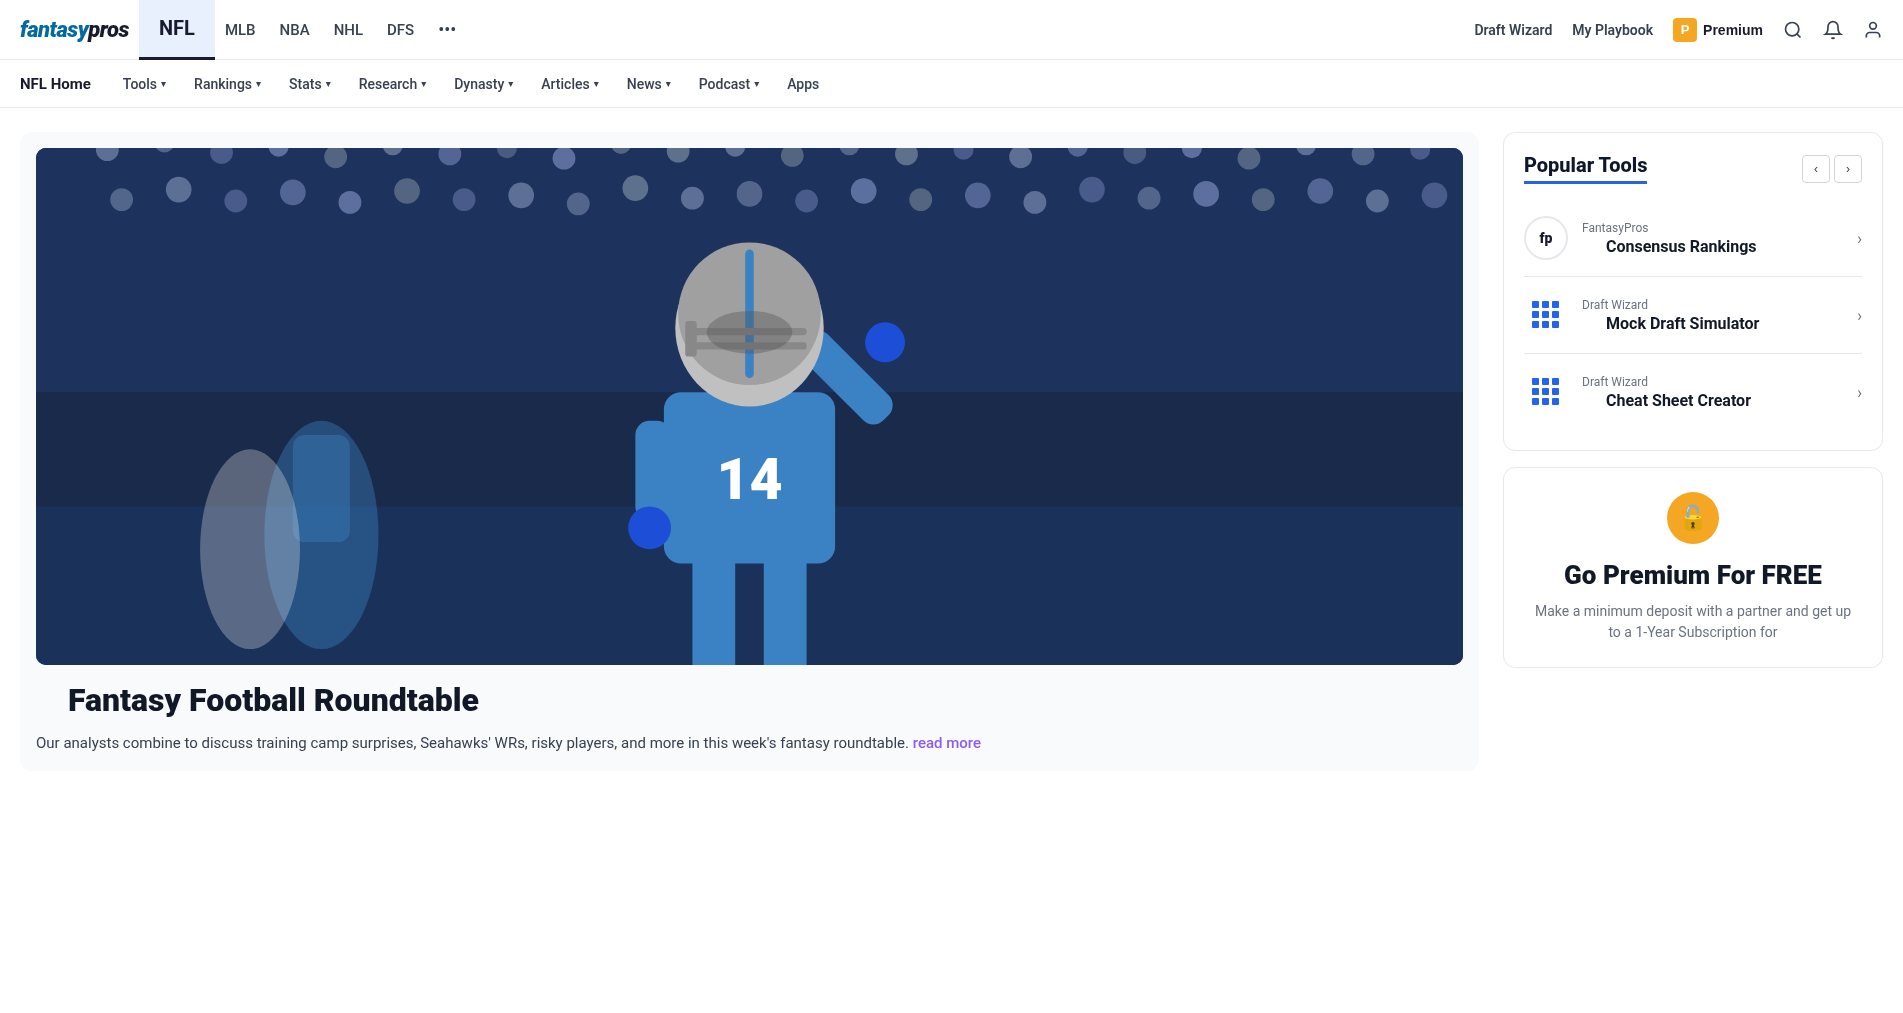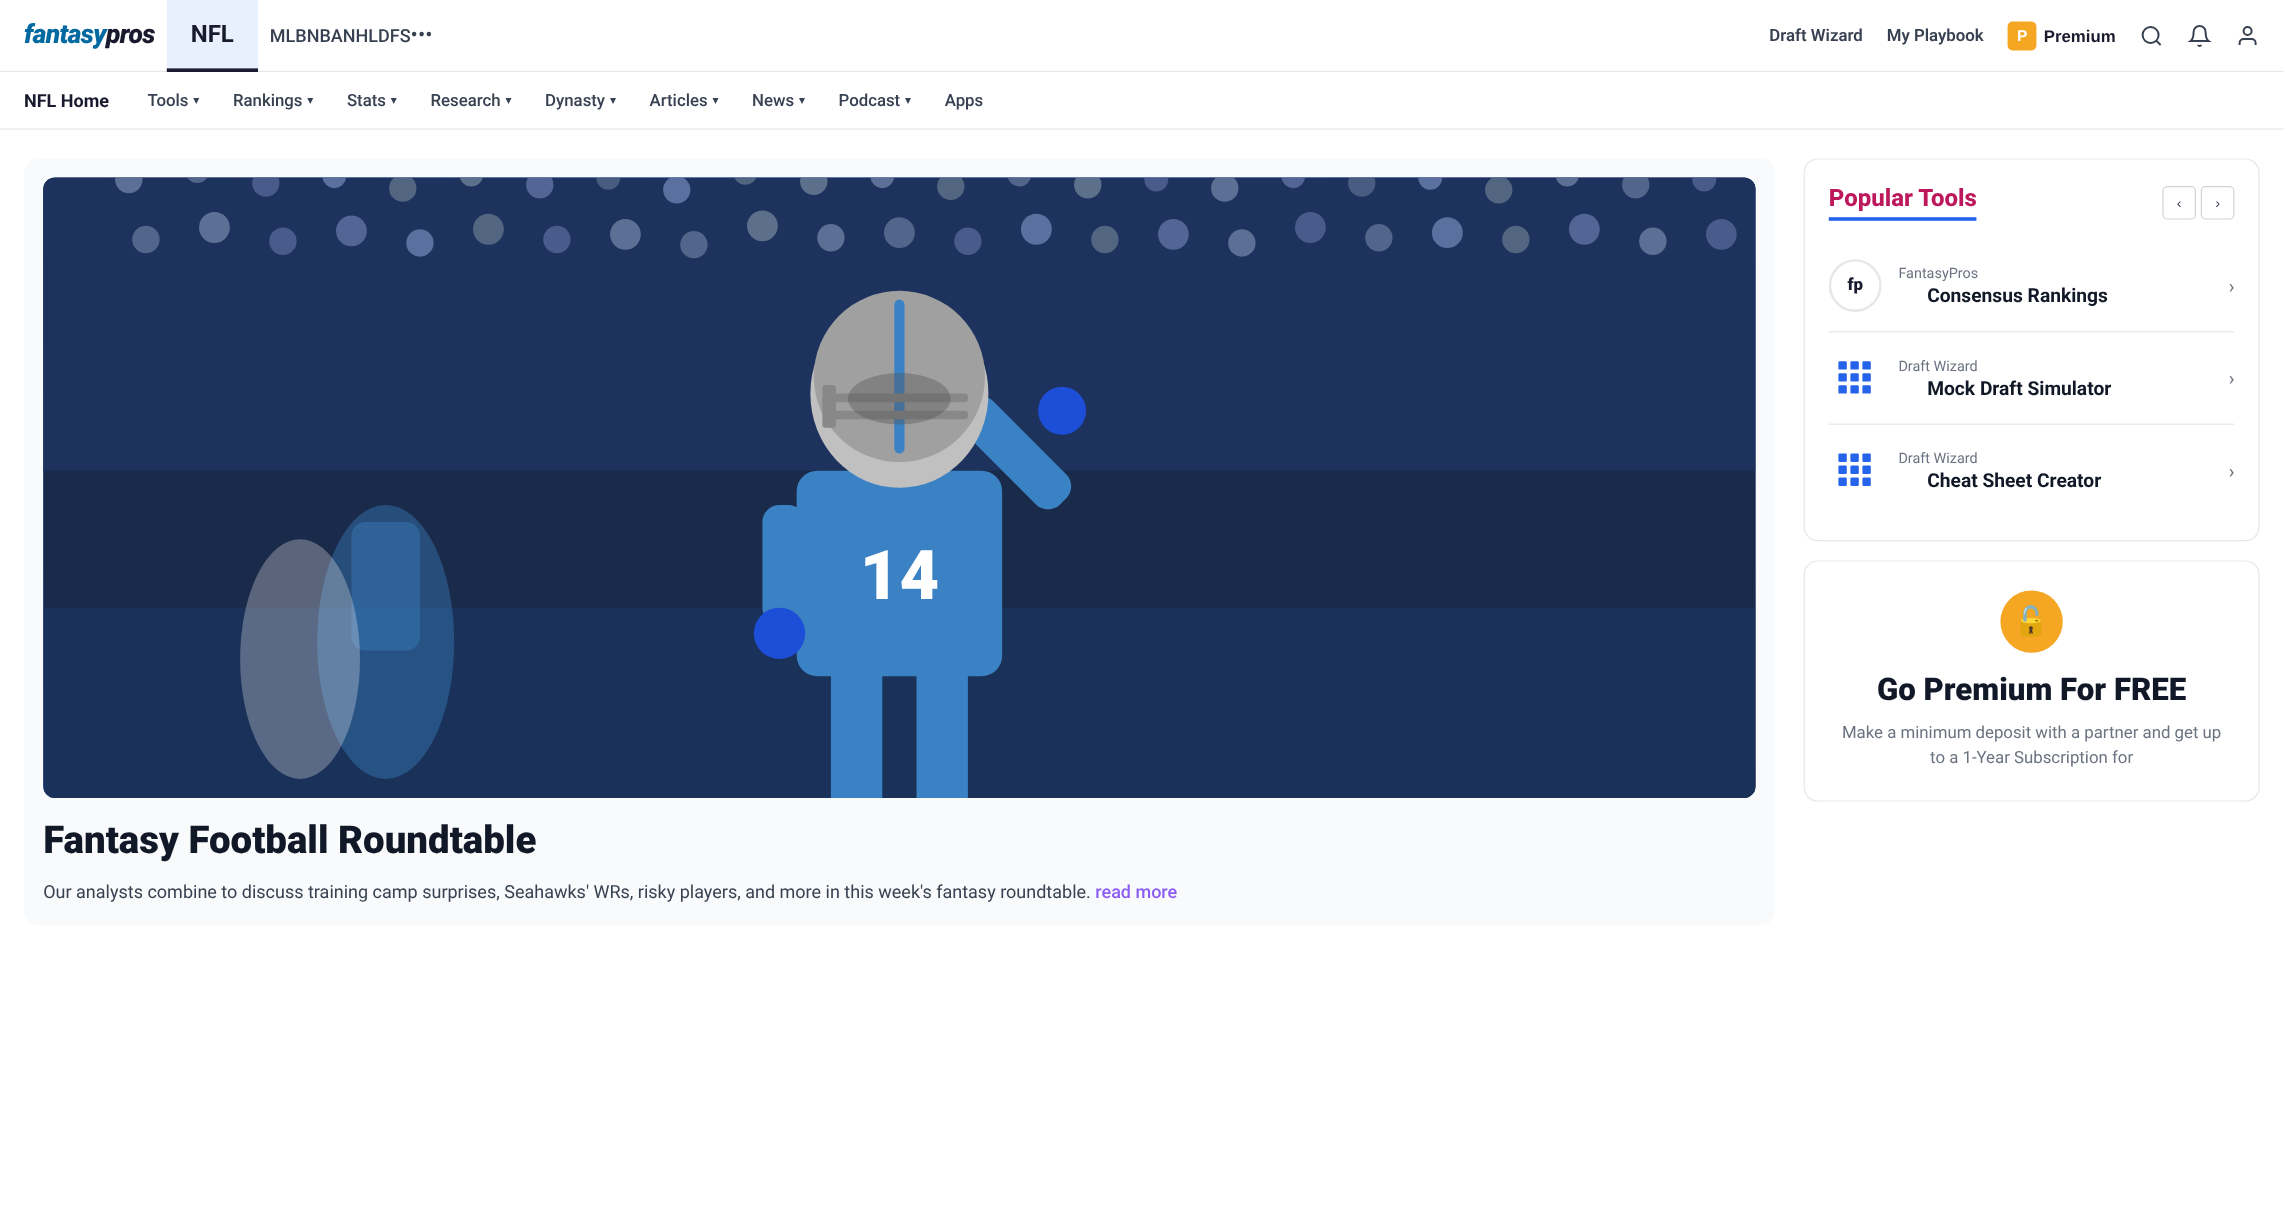--- a/index.html
+++ b/index.html
@@ -35,20 +35,21 @@
       margin-left: 10px;
       background: #e8f0fe;
       font-weight: 700;
       font-size: 20px;
       color: #1a1a2e;
       border-bottom: 3px solid #1a1a2e;
     }
     .top-nav-links {
       display: flex;
       align-items: center;
+      gap: 24px;
       margin-left: 10px;
     }
     .top-nav-links a {
       text-decoration: none;
       color: #374151;
       font-size: 15px;
       font-weight: 500;
     }
     .more-btn {
       font-size: 18px;
@@ -174,20 +175,21 @@
       border-radius: 4px;
       letter-spacing: 0.5px;
     }
 
     .article-title {
       font-size: 32px;
       font-weight: 900;
       color: #111827;
       margin-top: 16px;
       line-height: 1.2;
+      margin-left: 32px;
     }
     .article-meta {
       margin-top: 10px;
       font-size: 14px;
       color: #6b7280;
     }
     .article-meta a {
       color: #2563eb;
       text-decoration: none;
     }
@@ -210,21 +212,21 @@
     }
     .popular-tools-header {
       display: flex;
       align-items: center;
       justify-content: space-between;
       margin-bottom: 16px;
     }
     .popular-tools-title {
       font-size: 20px;
       font-weight: 800;
-      color: #be185d;
+      color: #0f172a;
       border-bottom: 3px solid #2563eb;
       padding-bottom: 4px;
     }
     .nav-arrows {
       display: flex;
       gap: 4px;
     }
     .nav-arrow {
       width: 28px;
       height: 28px;

